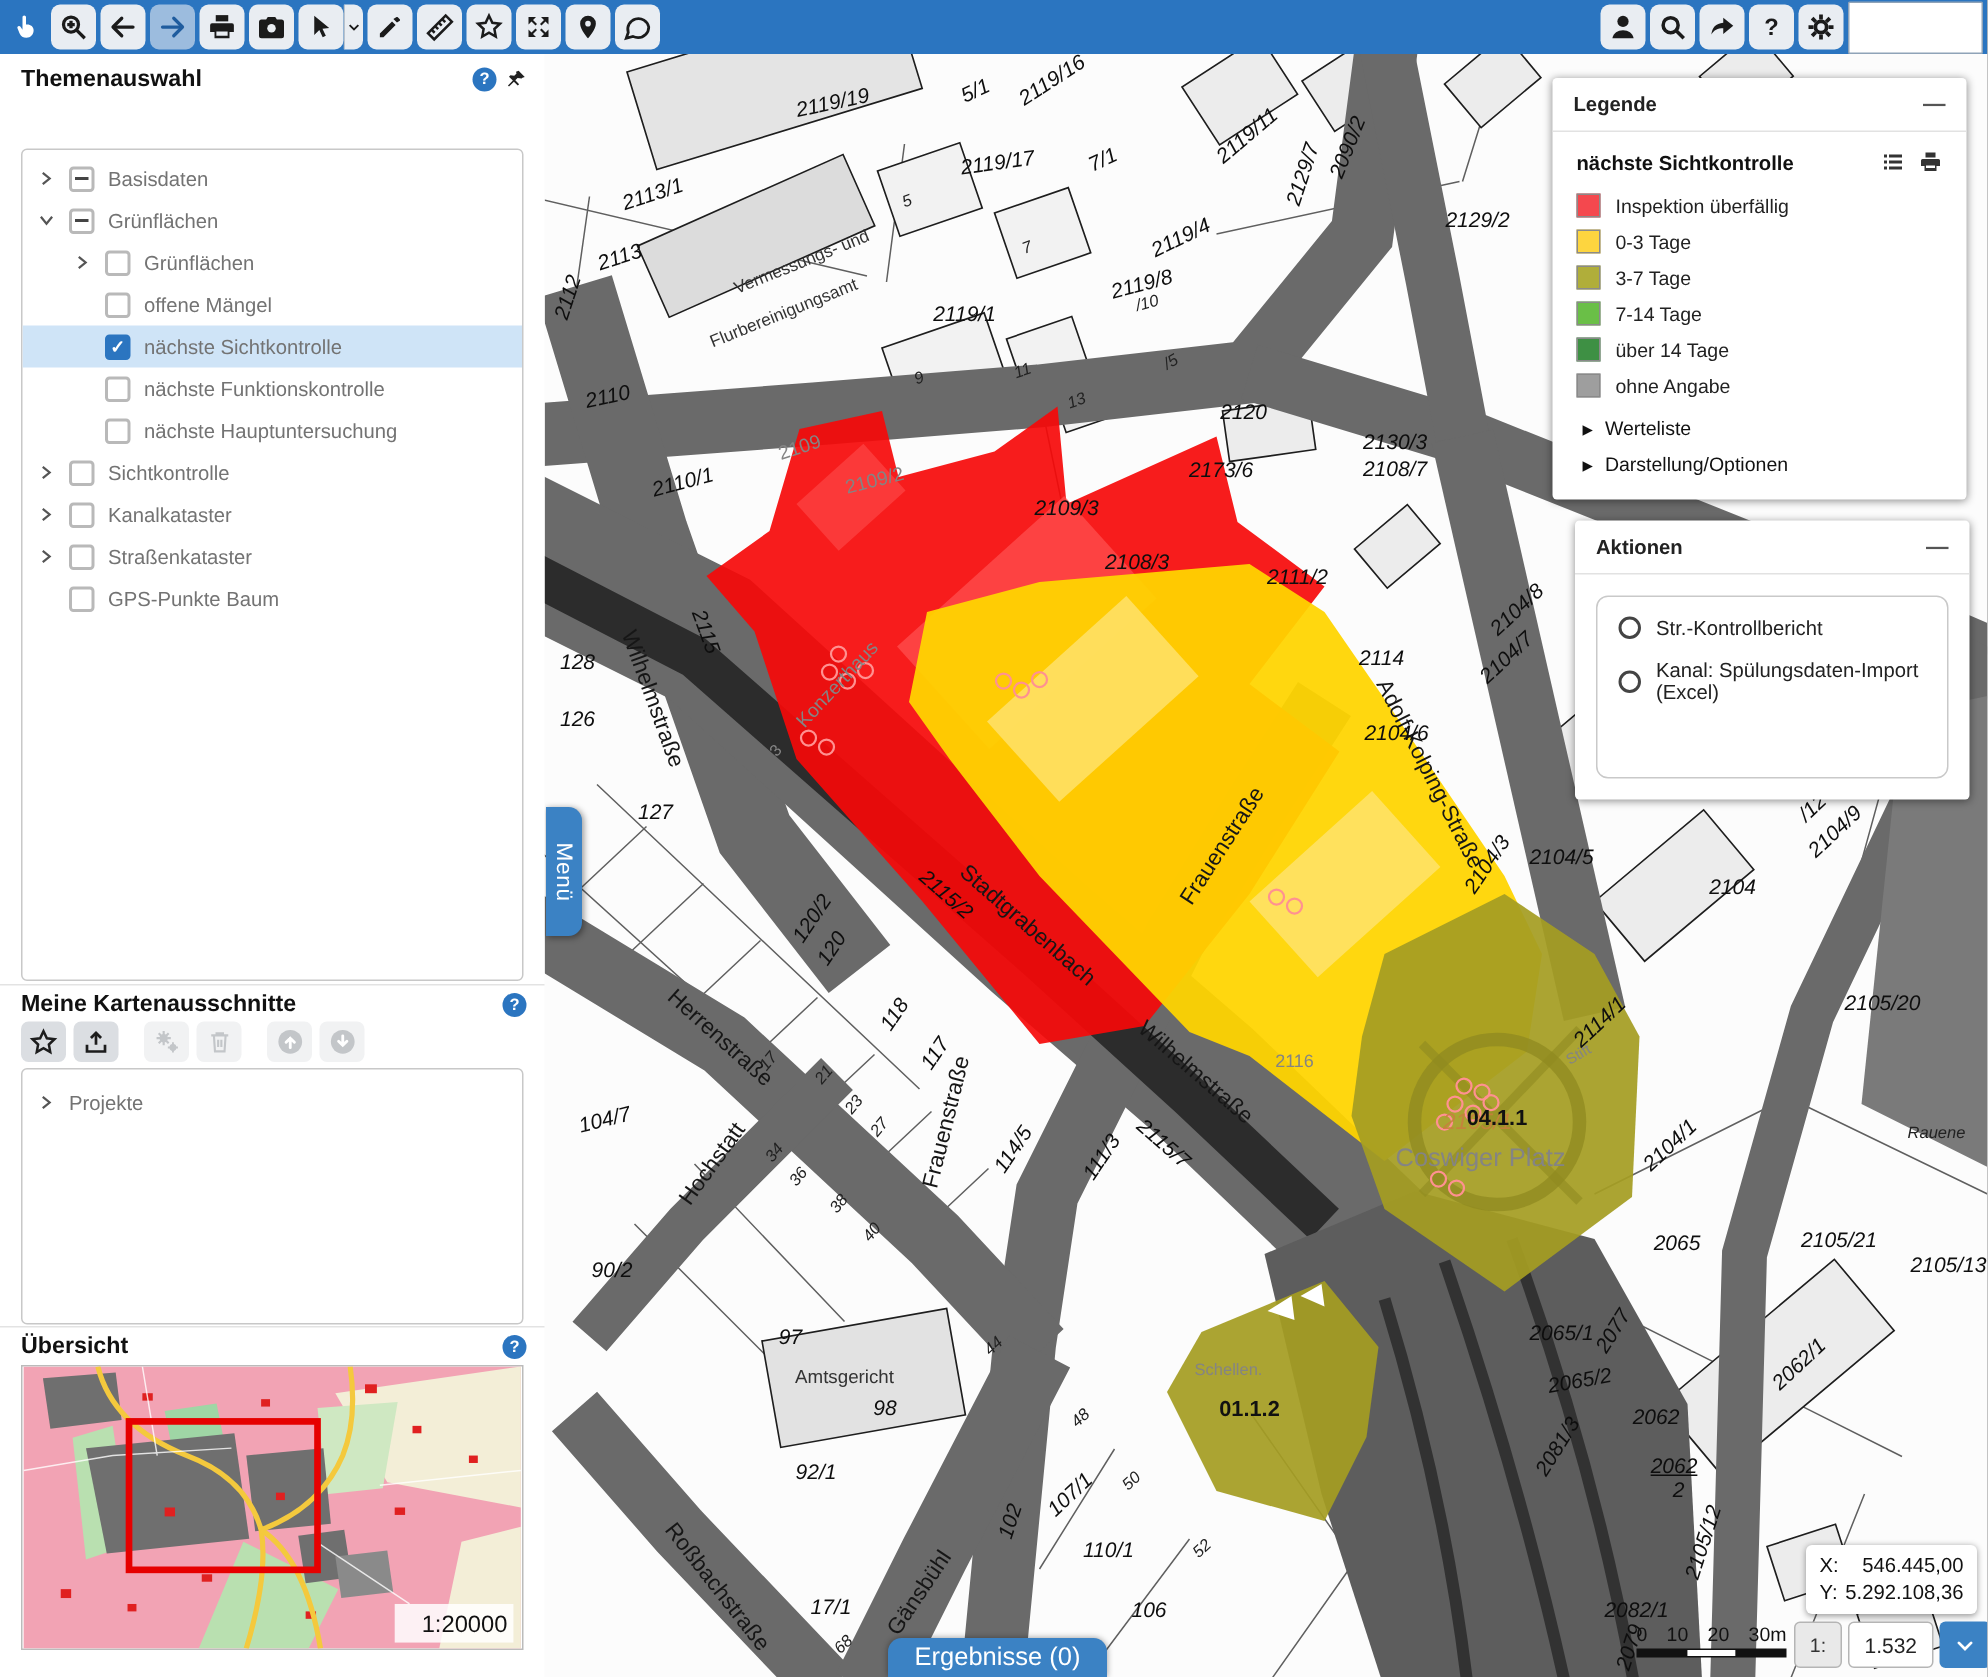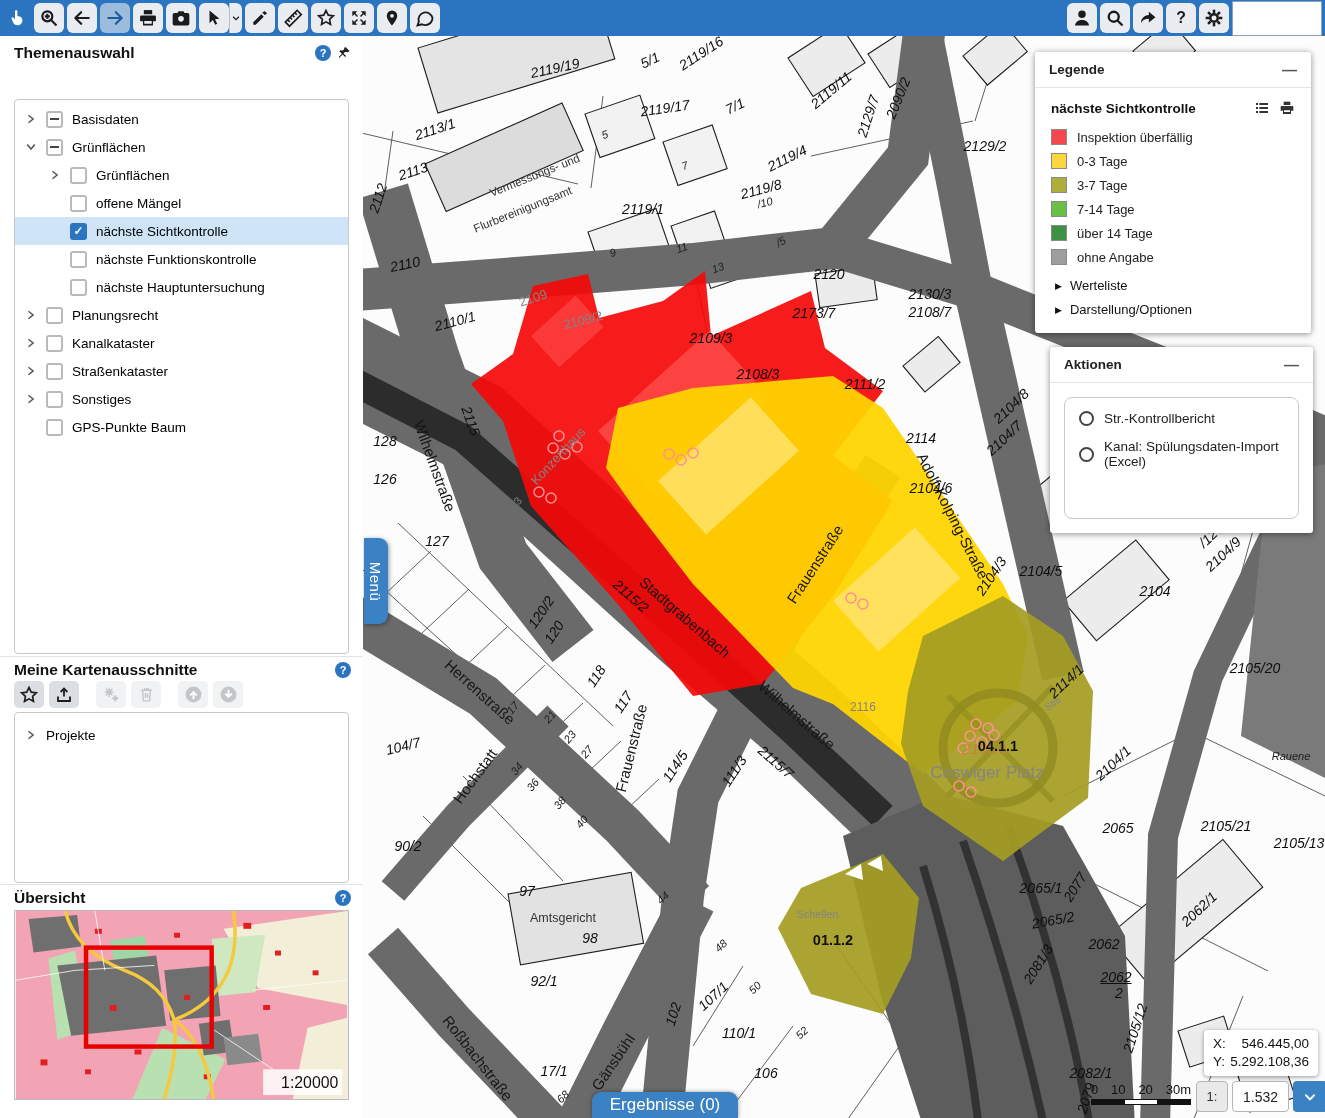--- a/index.html
+++ b/index.html
@@ -28,21 +28,21 @@
   .sec-line{position:absolute;left:0;right:0;height:1px;background:#e3e3e3;}
   .filter-row{position:absolute;left:14px;top:33px;display:flex;align-items:center;}
   .filter-input{width:238px;height:27px;border:1px solid #a9a9a9;border-right:none;border-radius:3px 0 0 3px;
                 padding:0 8px;font-size:13px;color:#333;font-family:"Liberation Sans",sans-serif;}
   .filter-input::placeholder{color:#8a8a8a;}
   .filter-x{width:28px;height:27px;background:#a9c9e9;border-radius:0 3px 3px 0;color:#fff;display:flex;
             align-items:center;justify-content:center;font-size:15px;cursor:pointer;}
   .fbtn{width:29px;height:27px;border:1px solid #2b75c0;border-radius:4px;background:#fff;color:#2b75c0;
         display:flex;align-items:center;justify-content:center;margin-left:6px;cursor:pointer;}
   .panel{position:absolute;left:14px;width:335px;border:1px solid #c8c8c8;border-radius:4px;background:#fff;overflow:hidden;}
-  .trow{display:flex;align-items:center;height:28px;font-size:13.5px;color:#000000;gap:9px;padding-left:10px;cursor:pointer;}
+  .trow{display:flex;align-items:center;height:28px;font-size:13.5px;color:#737373;gap:9px;padding-left:10px;cursor:pointer;}
   .trow.lvl1{padding-left:34px;}
   .trow.sel{background:#cfe4f7;}
   .exp{width:12px;height:12px;display:flex;align-items:center;justify-content:center;flex:0 0 auto;}
   .exp.open{transform:rotate(90deg);}
   .exp.none{visibility:hidden;}
   .cb{width:17px;height:17px;border:2px solid #b9b9b9;border-radius:3px;background:#fff;flex:0 0 auto;
       display:flex;align-items:center;justify-content:center;}
   .cb.ind::after{content:"";width:9px;height:2.5px;background:#444;}
   .cb.chk{background:#2b75c0;border-color:#2b75c0;}
   .cb.chk::after{content:"\2713";color:#fff;font-size:12px;font-weight:bold;line-height:1;}
@@ -316,48 +316,39 @@
             <span class="cb"></span>
             <span>nächste Hauptuntersuchung</span>
           </div>
           <div class="trow">
             <span class="exp">
               <svg width="10" height="10" viewBox="0 0 12 12" fill="none" stroke="#555" stroke-width="1.8">
                 <polyline points="3,1.5 8.5,6 3,10.5"></polyline>
               </svg>
             </span>
             <span class="cb"></span>
-            <span>Planungsrecht</span>
+            <span>Sichtkontrolle</span>
           </div>
           <div class="trow">
             <span class="exp">
               <svg width="10" height="10" viewBox="0 0 12 12" fill="none" stroke="#555" stroke-width="1.8">
                 <polyline points="3,1.5 8.5,6 3,10.5"></polyline>
               </svg>
             </span>
             <span class="cb"></span>
             <span>Kanalkataster</span>
           </div>
           <div class="trow">
             <span class="exp">
               <svg width="10" height="10" viewBox="0 0 12 12" fill="none" stroke="#555" stroke-width="1.8">
                 <polyline points="3,1.5 8.5,6 3,10.5"></polyline>
               </svg>
             </span>
             <span class="cb"></span>
             <span>Straßenkataster</span>
-          </div>
-          <div class="trow">
-            <span class="exp">
-              <svg width="10" height="10" viewBox="0 0 12 12" fill="none" stroke="#555" stroke-width="1.8">
-                <polyline points="3,1.5 8.5,6 3,10.5"></polyline>
-              </svg>
-            </span>
-            <span class="cb"></span>
-            <span>Sonstiges</span>
           </div>
           <div class="trow">
             <span class="exp none">
               <svg width="10" height="10" viewBox="0 0 12 12" fill="none" stroke="#555" stroke-width="1.8">
                 <polyline points="3,1.5 8.5,6 3,10.5"></polyline>
               </svg>
             </span>
             <span class="cb"></span>
             <span>GPS-Punkte Baum</span>
           </div>
@@ -608,21 +599,21 @@
         <span class="lbl k-p" style="left: 424px; top: 122px; --r: -26deg;">2119/4</span>
         <span class="lbl k-m" style="left: 402px; top: 167px; --r: -15deg;">/10</span>
         <span class="lbl k-m" style="left: 418px; top: 206px; --r: -30deg;">/5</span>
         <span class="lbl k-p" style="left: 505px; top: 80px; --r: -72deg;">2129/7</span>
         <span class="lbl k-p" style="left: 535px; top: 62px; --r: -68deg;">2090/2</span>
         <span class="lbl k-p" style="left: 622px; top: 110px; --r: 0deg;">2129/2</span>
         <span class="lbl k-p" style="left: 42px; top: 228px; --r: -12deg;">2110</span>
         <span class="lbl k-p" style="left: 466px; top: 238px; --r: 0deg;">2120</span>
         <span class="lbl k-p" style="left: 567px; top: 258px; --r: 0deg;">2130/3</span>
         <span class="lbl k-p" style="left: 567px; top: 276px; --r: 0deg;">2108/7</span>
-        <span class="lbl k-p" style="left: 451px; top: 277px; --r: 0deg;">2173/7</span>
+        <span class="lbl k-p" style="left: 451px; top: 277px; --r: 0deg;">2173/6</span>
         <span class="lbl k-p" style="left: 348px; top: 302px; --r: 0deg;">2109/3</span>
         <span class="lbl k-p" style="left: 395px; top: 338px; --r: 0deg;">2108/3</span>
         <span class="lbl k-p" style="left: 502px; top: 348px; --r: 0deg;">2111/2</span>
         <span class="lbl k-p" style="left: 92px; top: 285px; --r: -15deg;">2110/1</span>
         <span class="lbl k-p" style="left: 108px; top: 385px; --r: 70deg;">2115</span>
         <span class="lbl k-p" style="left: 22px; top: 405px; --r: 0deg;">128</span>
         <span class="lbl k-p" style="left: 22px; top: 443px; --r: 0deg;">126</span>
         <span class="lbl k-p" style="left: 74px; top: 505px; --r: 0deg;">127</span>
         <span class="lbl k-p" style="left: 558px; top: 402px; --r: 0deg;">2114</span>
         <span class="lbl k-p" style="left: 568px; top: 452px; --r: 0deg;">2104/6</span>

